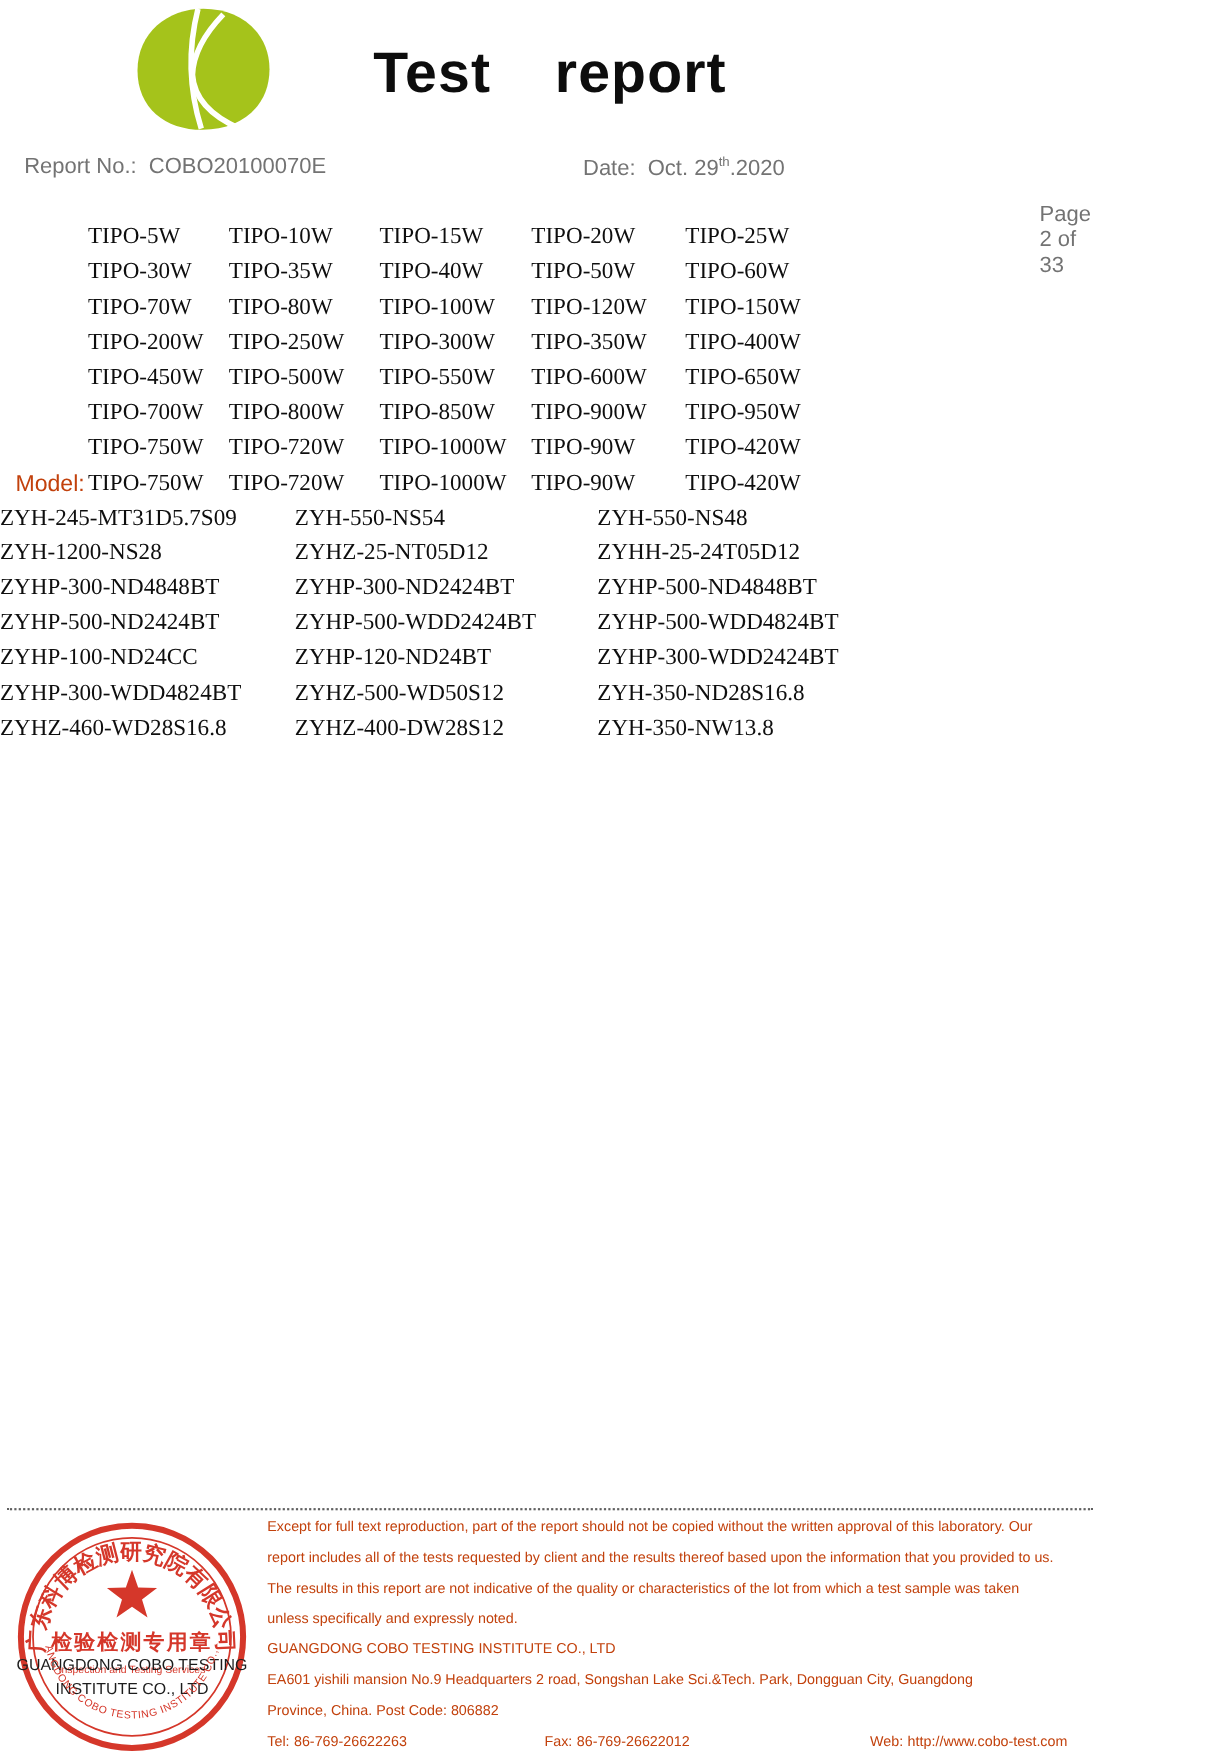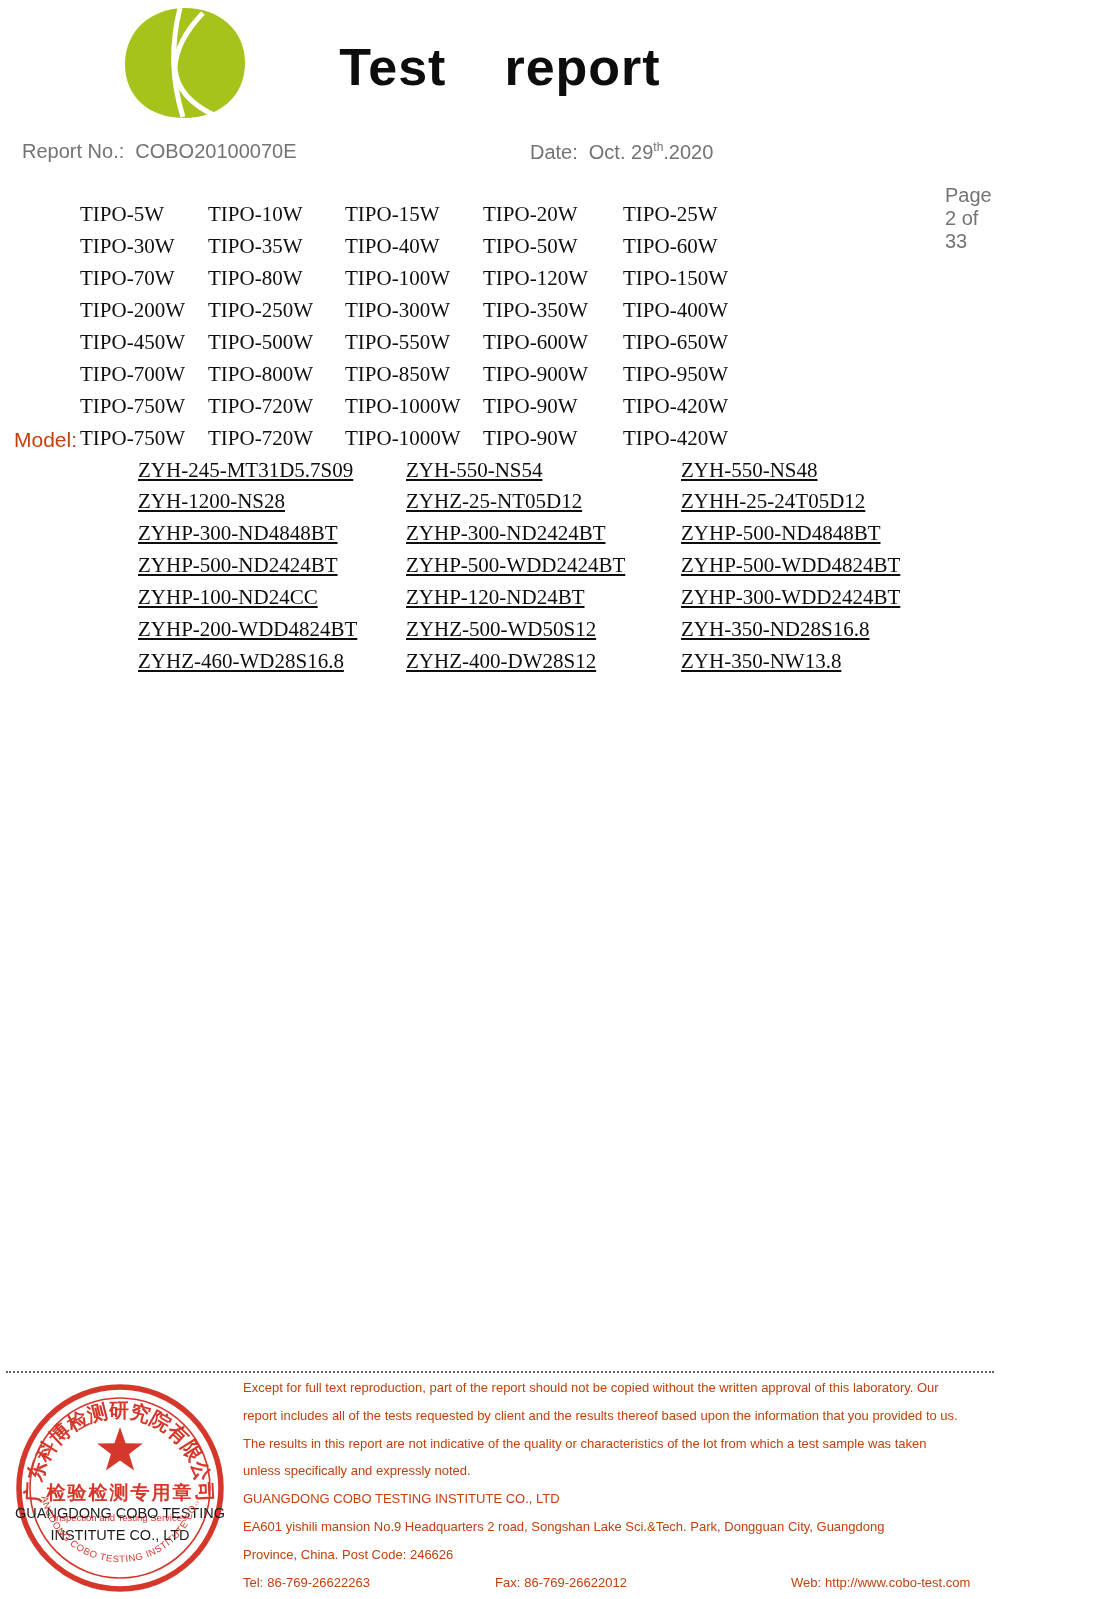--- a/index.html
+++ b/index.html
@@ -25,21 +25,21 @@
   .meta .page-num{position:absolute;left:945px;margin-top:44px;}
   .meta .v{margin-left:11px;}
   .meta sup{font-size:12px;}
   
   .model-label{position:absolute;left:14px;top:428px;font-size:21px;color:#c2410c;}
   .model-list{
     position:absolute;left:0;top:199px;width:1116px;
     font-family:"Liberation Serif", serif;font-size:21px;color:#0e0e0e;
   }
   .tipo-row{display:grid;grid-template-columns:128px 137px 138px 140px auto;padding-left:80px;height:31.9px;align-items:center;}
-  .zyh-row{display:grid;grid-template-columns:268px 275px auto;padding-left:138px;height:31.9px;align-items:center;text-decoration:underline;}
+  .zyh-row{display:grid;grid-template-columns:268px 275px auto;height:31.9px;align-items:center;}
   .cell{white-space:pre;}
   
   .divider{position:absolute;top:1371px;left:6px;right:6px;border-top:2px dotted #606060;}
   .stamp{position:absolute;left:6px;top:1382px;}
   .stamp-black{font-family:"Liberation Sans", sans-serif;fill:#1c1c1c;}
   .footer-text{
     position:absolute;left:243px;top:1374px;width:852px;
     font-size:13px;line-height:27.8px;color:#c2410c;white-space:nowrap;
   }
   .tel-row{position:relative;height:27.8px;}
@@ -147,21 +147,21 @@
           <div class="cell">ZYHP-500-ND2424BT</div>
           <div class="cell">ZYHP-500-WDD2424BT</div>
           <div class="cell">ZYHP-500-WDD4824BT</div>
         </div>
         <div class="zyh-row">
           <div class="cell">ZYHP-100-ND24CC</div>
           <div class="cell">ZYHP-120-ND24BT</div>
           <div class="cell">ZYHP-300-WDD2424BT</div>
         </div>
         <div class="zyh-row">
-          <div class="cell">ZYHP-200-WDD4824BT</div>
+          <div class="cell">ZYHP-300-WDD4824BT</div>
           <div class="cell">ZYHZ-500-WD50S12</div>
           <div class="cell">ZYH-350-ND28S16.8</div>
         </div>
         <div class="zyh-row">
           <div class="cell">ZYHZ-460-WD28S16.8</div>
           <div class="cell">ZYHZ-400-DW28S12</div>
           <div class="cell">ZYH-350-NW13.8</div>
         </div>
       </div>
   </div>
@@ -188,21 +188,21 @@
     </text>
   </svg>
 
   <div class="footer-text">
     <div>Except for full text reproduction, part of the report should not be copied without the written approval of this laboratory. Our</div>
     <div>report includes all of the tests requested by client and the results thereof based upon the information that you provided to us.</div>
     <div>The results in this report are not indicative of the quality or characteristics of the lot from which a test sample was taken</div>
     <div>unless specifically and expressly noted.</div>
     <div>GUANGDONG COBO TESTING INSTITUTE CO., LTD</div>
     <div>EA601 yishili mansion No.9 Headquarters 2 road, Songshan Lake Sci.&amp;Tech. Park, Dongguan City, Guangdong</div>
-    <div>Province, China. Post Code: 246626</div>
+    <div>Province, China. Post Code: 806882</div>
     <div class="tel-row">
       <span class="tel"><span>Tel:</span><span class="lbl-gap">86-769-26622263</span></span>
       <span class="fax"><span>Fax:</span><span class="lbl-gap">86-769-26622012</span></span>
       <span class="web"><span>Web:</span><span class="lbl-gap">http://www.cobo-test.com</span></span>
     </div>
   </div>
 
 </div>
 
 </body></html>

